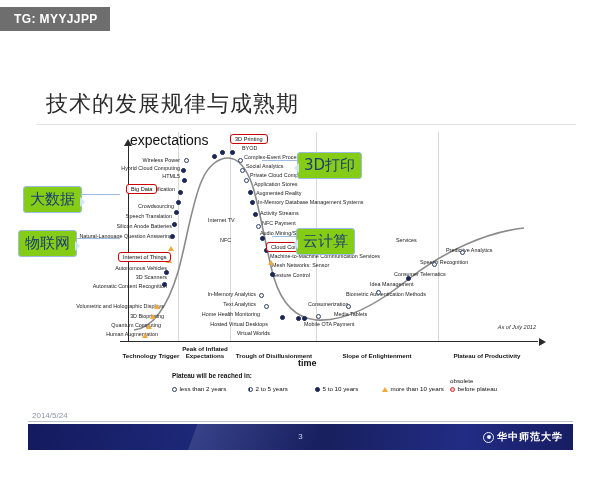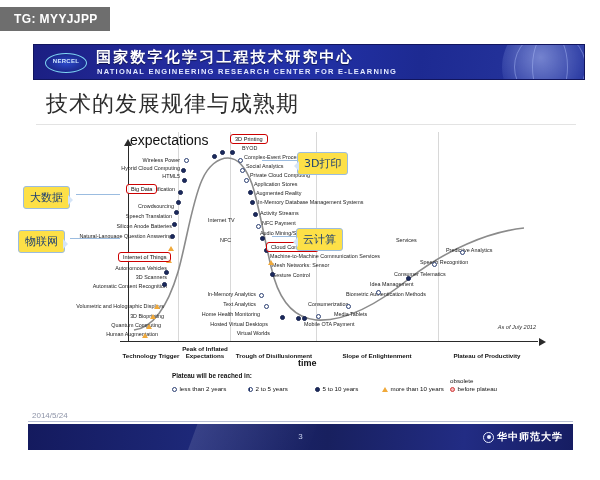--- a/index.html
+++ b/index.html
@@ -167,25 +167,25 @@
     font-size: 5.6px; color: #111;
     padding: 1.2px 4px;
     background: rgba(255,255,255,.9);
     white-space: nowrap;
     font-weight: 500;
   }
 
   
   .callout {
     position: absolute;
-    background: #fde047;
+    background: #84cc16;
     border: 1px solid #9bbce0;
     border-radius: 3px;
     color: #1b3e73;
-    font-size: 11px;
+    font-size: 15px;
     font-family: "DejaVu Sans", sans-serif;
     padding: 3px 6px;
     white-space: nowrap;
     z-index: 12;
   }
   .callout.tail-l:after,
   .callout.tail-r:after {
     content: ""; position: absolute; top: 40%;
     border: 5px solid transparent;
   }
@@ -273,28 +273,20 @@
     z-index: 40;
   }
 </style>
 </head>
 <body>
 
 <div id="slide">
 
   <div class="tg-watermark">TG: MYYJJPP</div>
 
-  <div class="banner">
-    <div class="globe"></div>
-    <div class="logo-ell">
-      <span>NERCEL</span>
-    </div>
-    <div class="cn">国家数字化学习工程技术研究中心</div>
-    <div class="en">NATIONAL ENGINEERING RESEARCH CENTER FOR E-LEARNING</div>
-  </div>
 
   <div class="slide-title">技术的发展规律与成熟期</div>
   <div class="title-rule"></div>
 
   <div class="chart">
 
     <div class="vgrid" style="left:58px"></div>
     <div class="vgrid" style="left:110px"></div>
     <div class="vgrid" style="left:196px"></div>
     <div class="vgrid" style="left:318px"></div>

